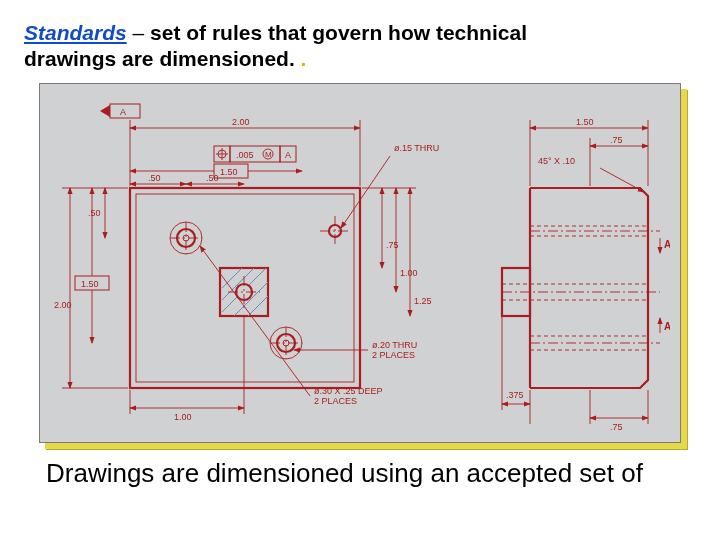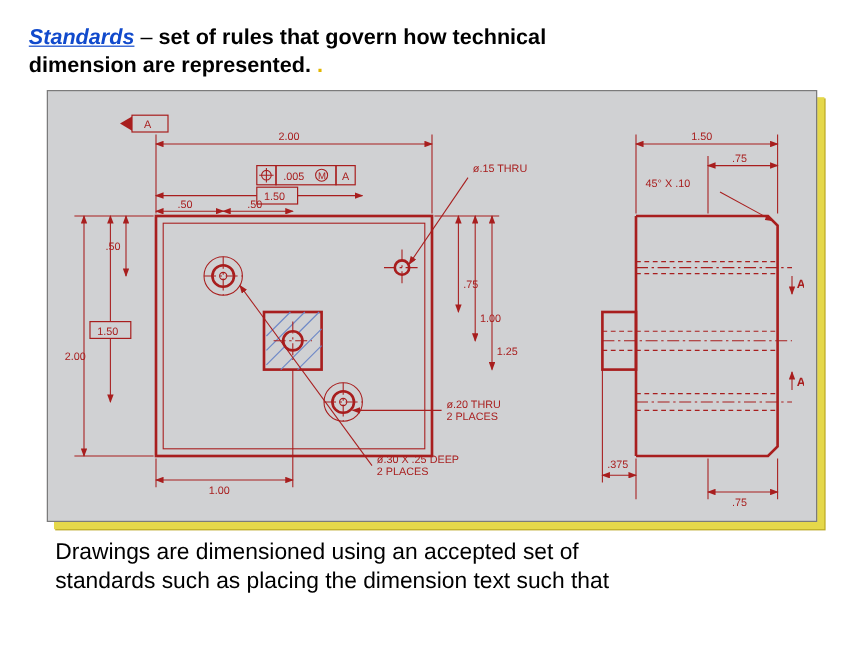--- a/index.html
+++ b/index.html
@@ -3,21 +3,21 @@
 <meta charset="utf-8">
 <style>
   * { box-sizing: border-box; margin: 0; padding: 0; }
   body {
     width: 720px; height: 540px;
     background: #fff;
     font-family: "Comic Sans MS", "Segoe Script", cursive, sans-serif;
     padding: 20px 24px 16px 24px;
     overflow: hidden;
   }
-  .heading { font-size: 18px; line-height: 1.25; }
+  .heading { font-size: 21px; line-height: 1.25; }
   .heading .term { color: #114acc; font-style: italic; font-weight: bold; text-decoration: underline; }
   .heading .dash { color: #000; }
   .heading .rest { color: #000; font-weight: bold; }
   .heading .dot { color: #e2b600; font-weight: bold; }
   .figure-wrap {
     position: relative;
     margin: 10px auto 14px auto;
     width: 642px; height: 360px;
   }
   .frame {
@@ -34,30 +34,30 @@
   .thick { stroke-width:2.2; }
   .thin { stroke-width:0.9; }
   .dash { stroke-dasharray:4 3; }
   .ctr { stroke-dasharray:10 3 2 3; }
   .hatch { stroke:#6e88c7; stroke-width:1; }
   .boxln { stroke:#a81e1e; fill:none; stroke-width:1; }
   .txt { fill:#a81e1e; font: 9px Arial, sans-serif; }
   .txtS { fill:#a81e1e; font: 8px Arial, sans-serif; }
   .txtB { fill:#a81e1e; font: bold 10px Arial, sans-serif; }
   .caption {
-    font-size: 19px; line-height: 1.25; color:#000;
+    font-size: 26px; line-height: 1.25; color:#000;
     padding: 0 10px 0 22px;
   }
 </style>
 </head>
 <body>
 
 <div class="heading">
   <span class="term">Standards</span><span class="dash"> – </span><span class="rest">set of rules that govern how technical</span><br>
-  <span class="rest">dimension are represented.</span><span class="dot"> .</span>
+  <span class="rest">drawings are dimensioned.</span><span class="dot"> .</span>
 </div>
 
 <div class="figure-wrap">
   <div class="frame">
     <svg class="drawing" viewBox="0 0 620 332">
       <defs>
         <marker id="ah" markerWidth="8" markerHeight="6" refX="7" refY="3" orient="auto">
           <path d="M0,0 L8,3 L0,6 Z" class="inkfill"></path>
         </marker>
         <marker id="ahS" markerWidth="8" markerHeight="6" refX="1" refY="3" orient="auto">
@@ -205,14 +205,14 @@
         <line x1="40" y1="292" x2="40" y2="326" class="ink thin"></line>
         <line x1="100" y1="292" x2="100" y2="326" class="ink thin"></line>
         <line x1="158" y1="292" x2="158" y2="326" class="ink thin"></line>
       </g>
     </svg>
   </div>
 </div>
 
 <div class="caption">
   <span>Drawings are dimensioned using an accepted set of</span><br>
-  <span>standards such as placing the dimension text such that</span><br>
+  <br>
 </div>
 
 </body></html>

